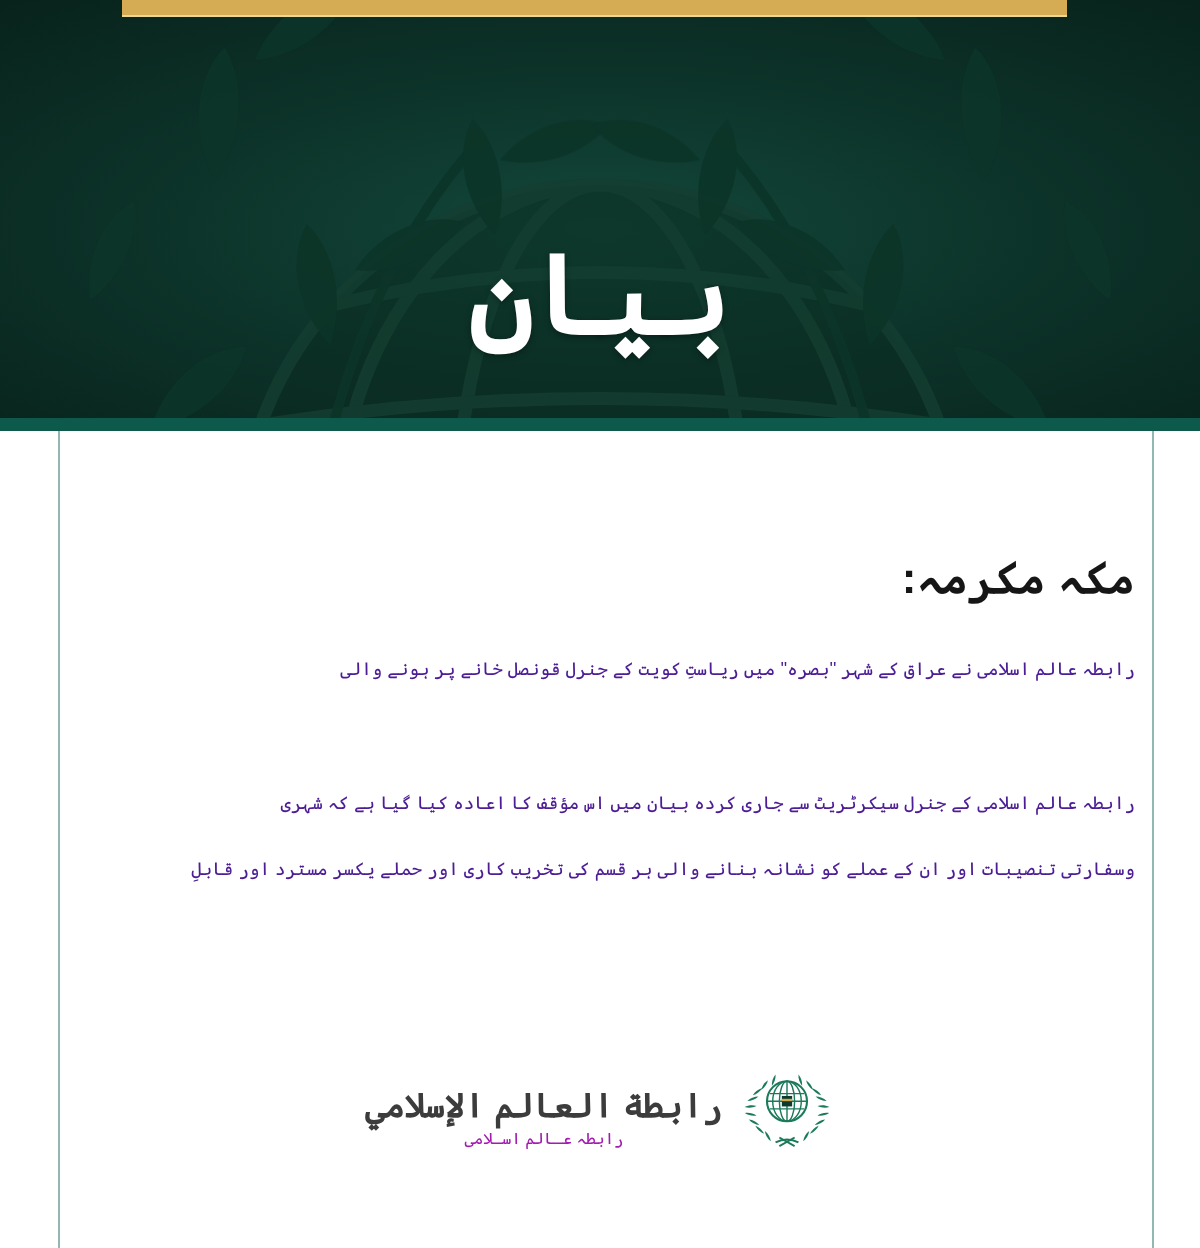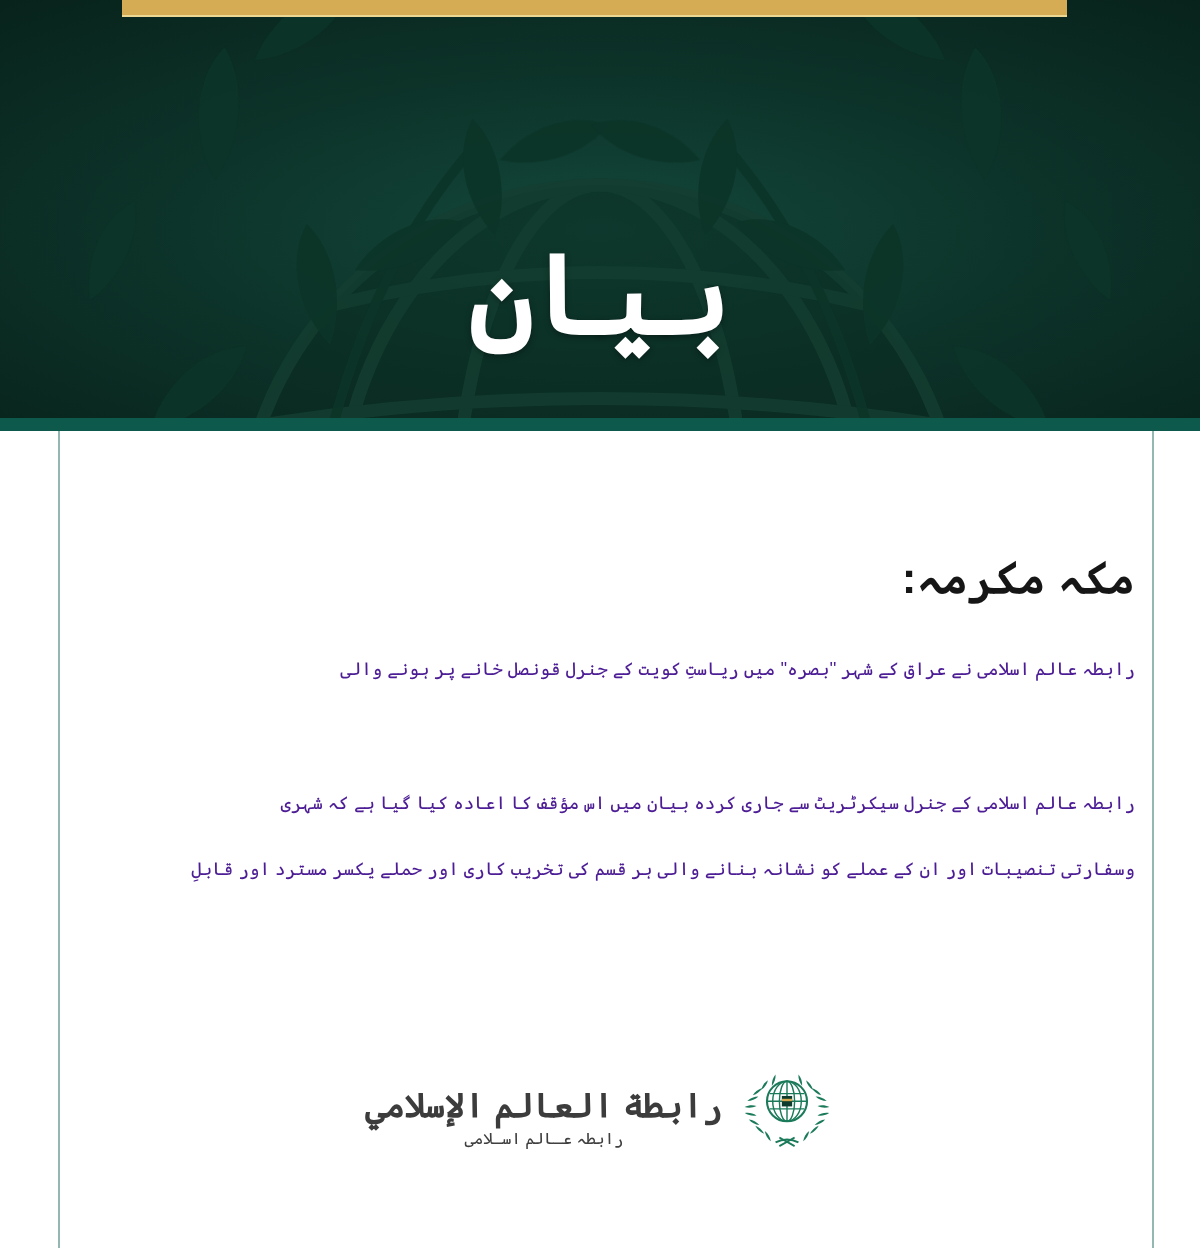--- a/index.html
+++ b/index.html
@@ -58,21 +58,21 @@
     position:absolute;top:1066px;left:0;width:1200px;
     display:flex;flex-direction:row;justify-content:center;align-items:flex-end;
     gap:16px;direction:ltr;
   }
   .logo-text{display:flex;flex-direction:column;align-items:center;direction:rtl;}
   .logo-arabic{
     font-size:34px;font-weight:bold;color:#3c3c3c;
     white-space:nowrap;letter-spacing:0;
   }
   .logo-urdu{
-    font-size:16px;color:#404040;margin-top:4px;white-space:nowrap;
+    font-size:16px;color:#a21caf;margin-top:4px;white-space:nowrap;
   }
   .emblem-svg{display:block;width:96px;height:82px;}
 </style>
 </head>
 <body>
 
 <div class="page">
 
   <div class="header">
     <svg class="hdr-art" viewBox="0 0 1200 418" aria-hidden="true">

